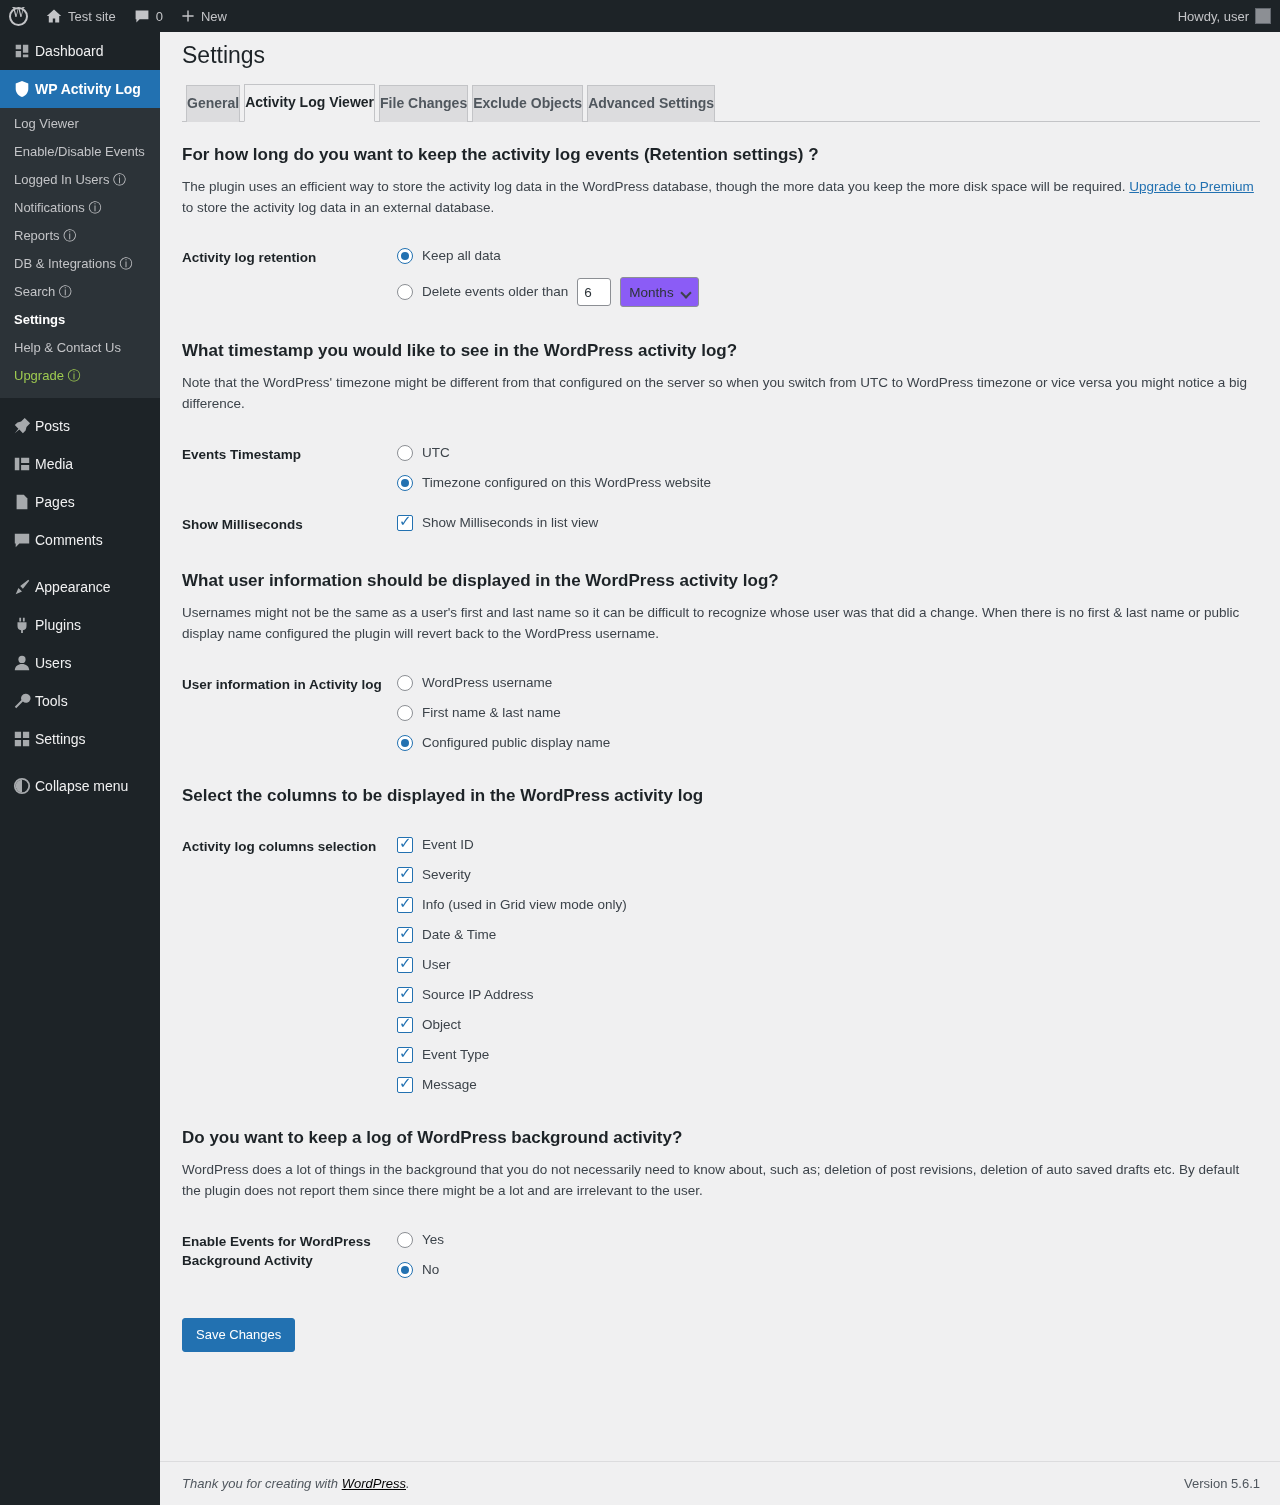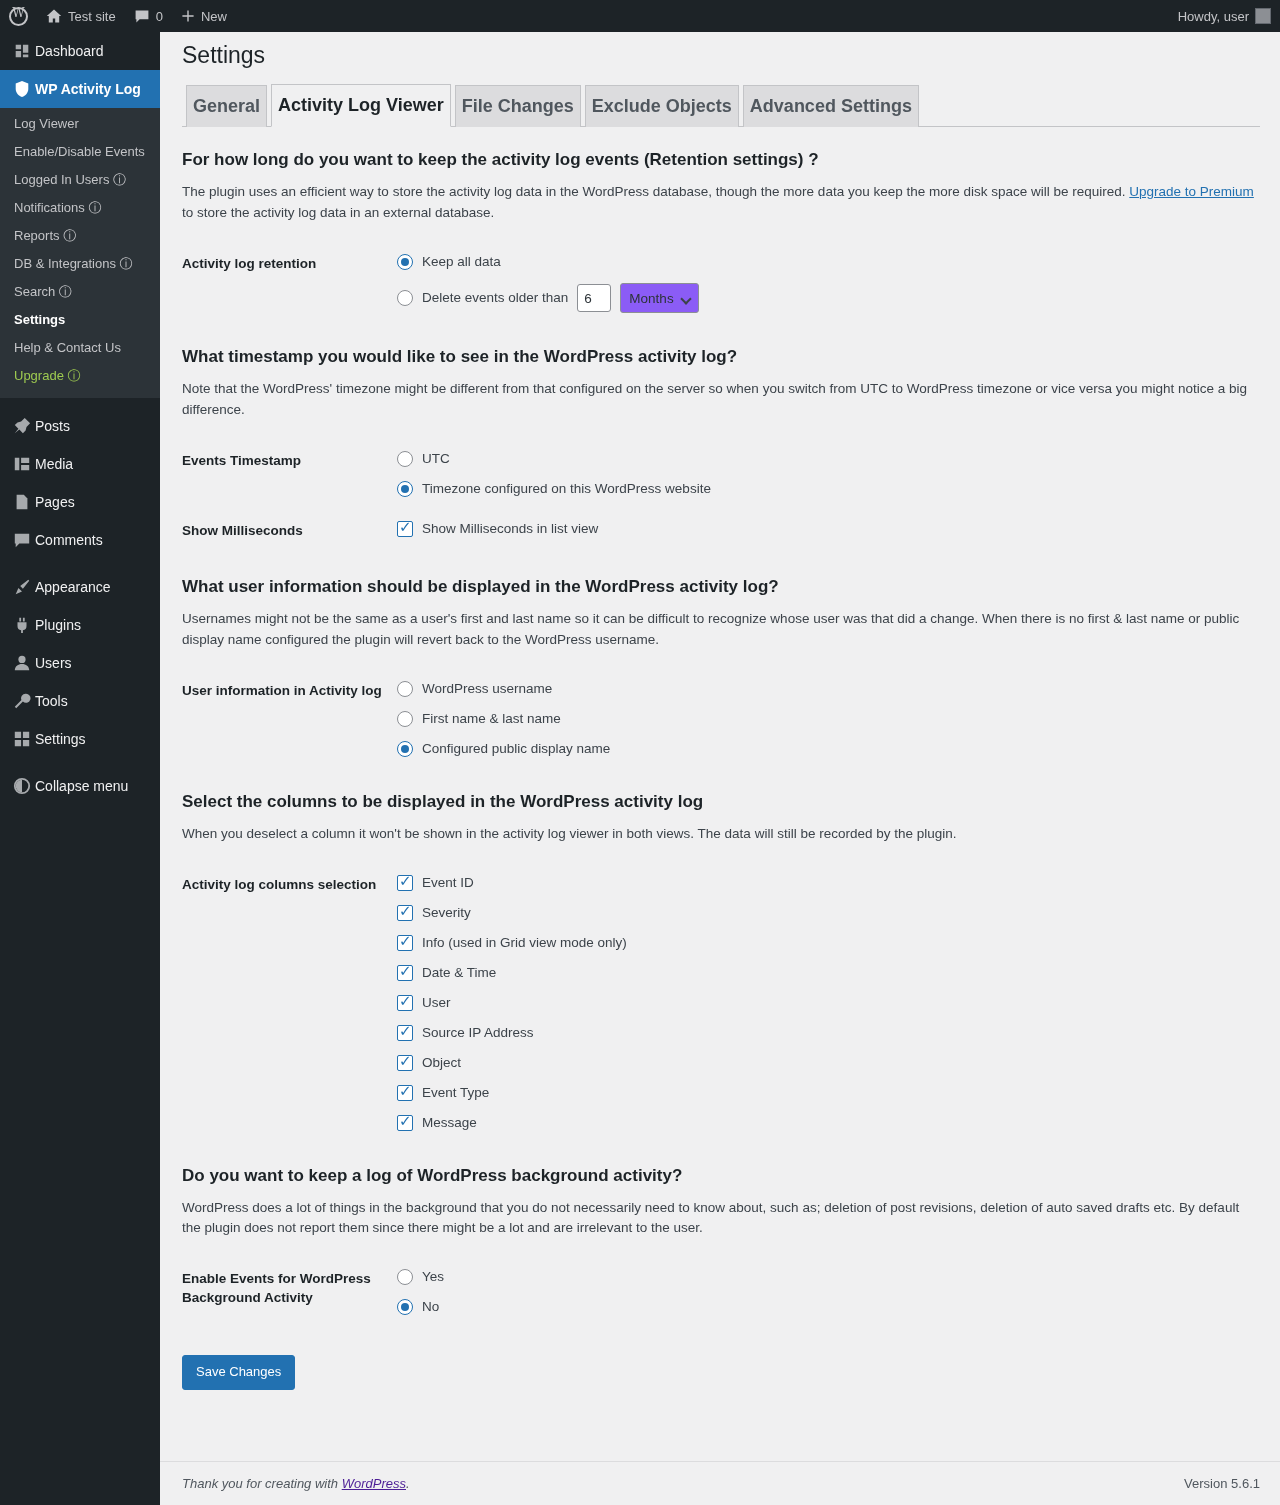--- a/index.html
+++ b/index.html
@@ -72,22 +72,22 @@
     margin: 0; padding: 9px 0 14px 0; line-height: 29px;
   }
 
   
   .nav-tab-wrapper {
     border-bottom: 1px solid #c3c4c7; padding-left: 4px;
     display: flex; align-items: flex-end; gap: 0; margin-bottom: 0;
   }
   .nav-tab {
     background: #dcdcde; border: 1px solid #c3c4c7; border-bottom: none;
-    color: #50575e; font-size: 18px; font-weight: 600;
-    padding: 8px 6px; margin: 0 4px -1px 0; line-height: 1.4;
+    color: #50575e; font-size: 14px; font-weight: 600;
+    padding: 8px 0; margin: 0 4px -1px 0; line-height: 1.4;
     text-decoration: none; display: inline-block;
   }
   .nav-tab-active { background: #f0f0f1; border-bottom: 1px solid #f0f0f1; color: #1d2327; }
 
   .section-heading {
     font-size: 17px; font-weight: 700; color: #1d2327;
     margin: 22px 0 0 0; line-height: 22px;
   }
   .section-desc {
     font-size: 13.5px; color: #3c434a; line-height: 1.55;
@@ -147,21 +147,21 @@
     color: #fff; font-size: 13px; padding: 7px 13px; cursor: pointer;
     line-height: 1.4;
   }
 
   #wpfooter {
     position: absolute; left: 160px; right: 0; bottom: 0; height: 44px;
     border-top: 1px solid #dcdcde; color: #50575e; font-size: 13px;
     display: flex; align-items: center; padding: 0 20px 0 22px;
   }
   #wpfooter .left { font-style: italic; }
-  #wpfooter .left a { color: #4c1d95; }
+  #wpfooter .left a { color: #000000; }
   #wpfooter .right { margin-left: auto; }
 </style>
 </head>
 <body>
 
 <div id="adminbar">
   <div class="ab-item">
     <span class="wp-logo-circle"></span>
   </div>
   <div class="ab-item">
@@ -404,21 +404,20 @@
         <div class="opt-row">
           <input type="radio" name="ui" checked="" style="">
           <label>Configured public display name</label>
         </div>
       </td>
     </tr>
   </tbody>
     </table>
 
   <h2 class="section-heading">Select the columns to be displayed in the WordPress activity log</h2>
-  <p class="section-desc">When you deselect a column it won't be shown in the activity log viewer in both views. The data will still be recorded by the plugin.</p>
 
   <table class="form-table">
     <tbody>
         <tr>
       <th style="width:215px">Activity log columns selection</th>
       <td>
         <div class="opt-row">
           <input type="checkbox" checked="" style="">
           <label>Event ID</label>
         </div>

